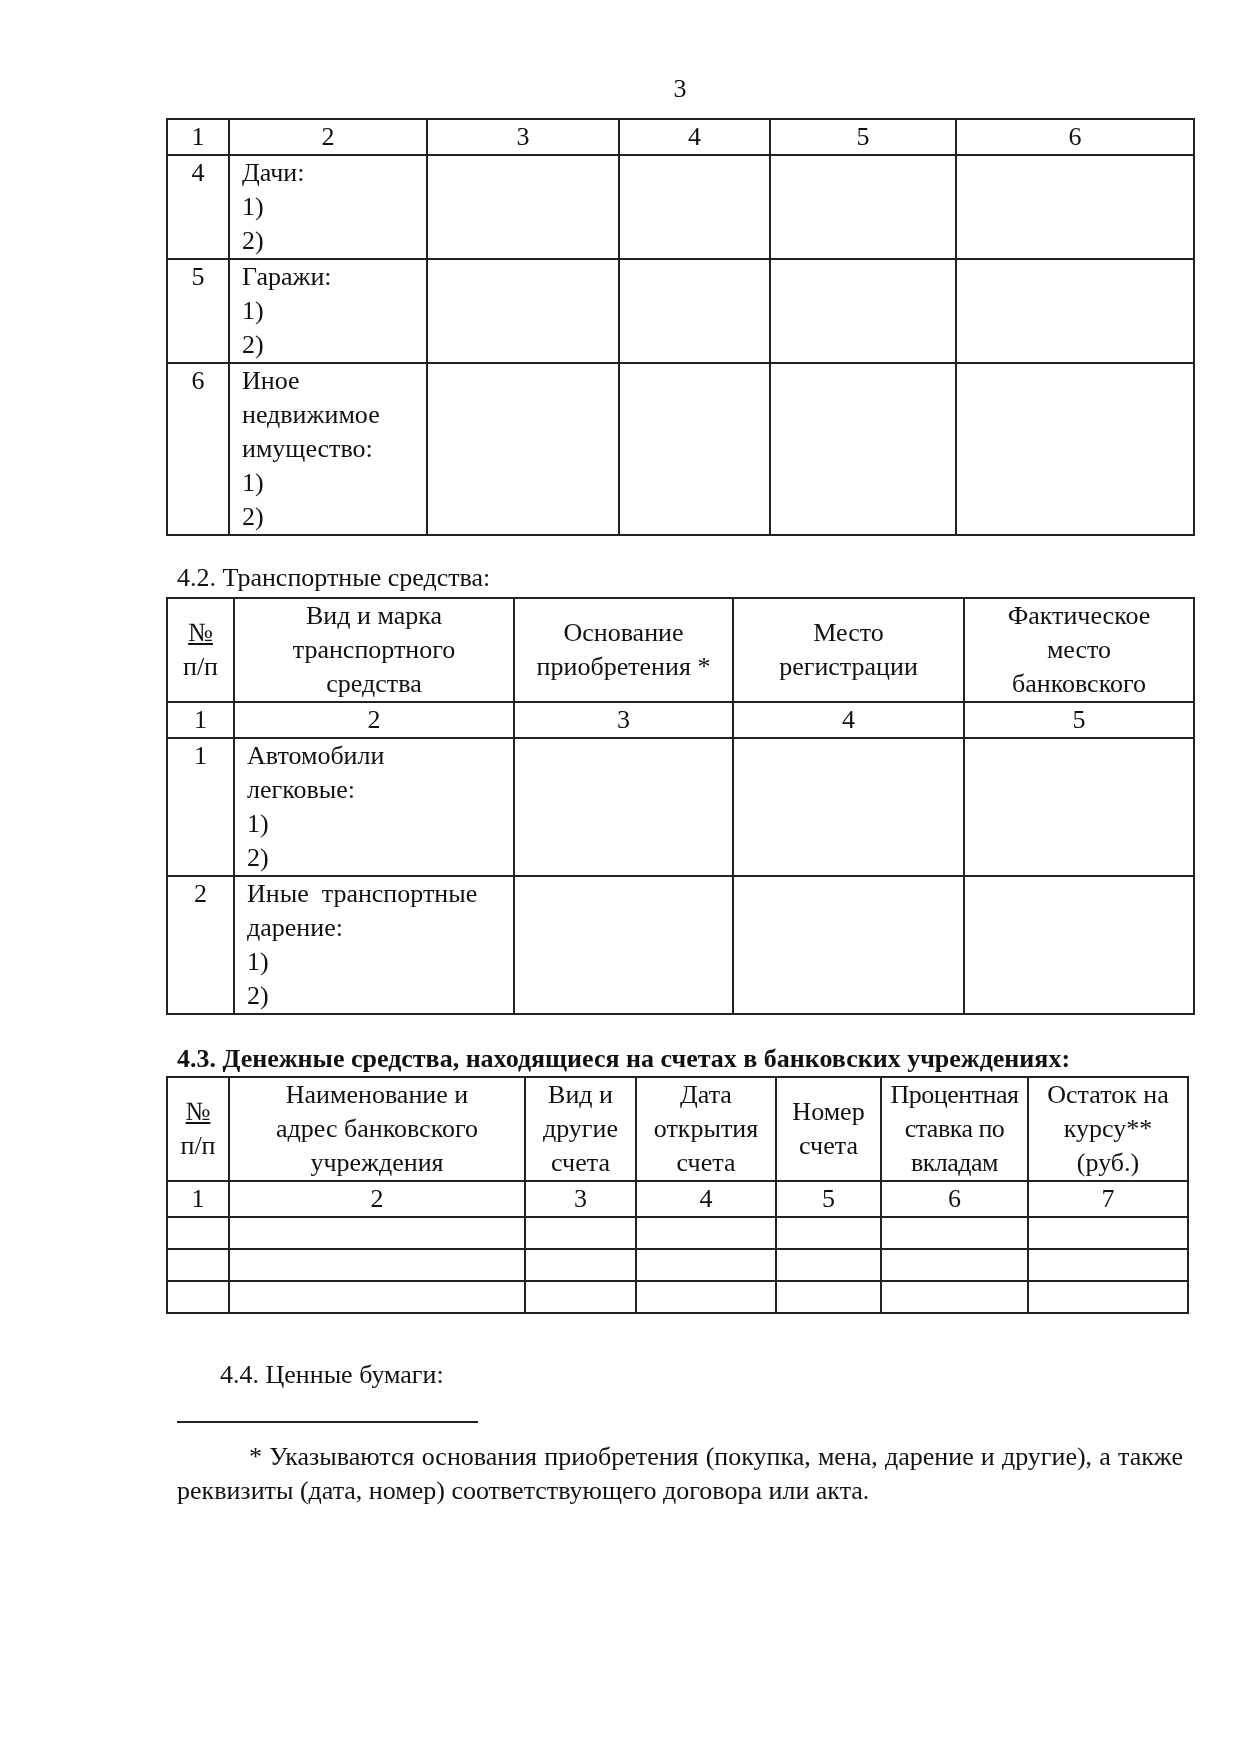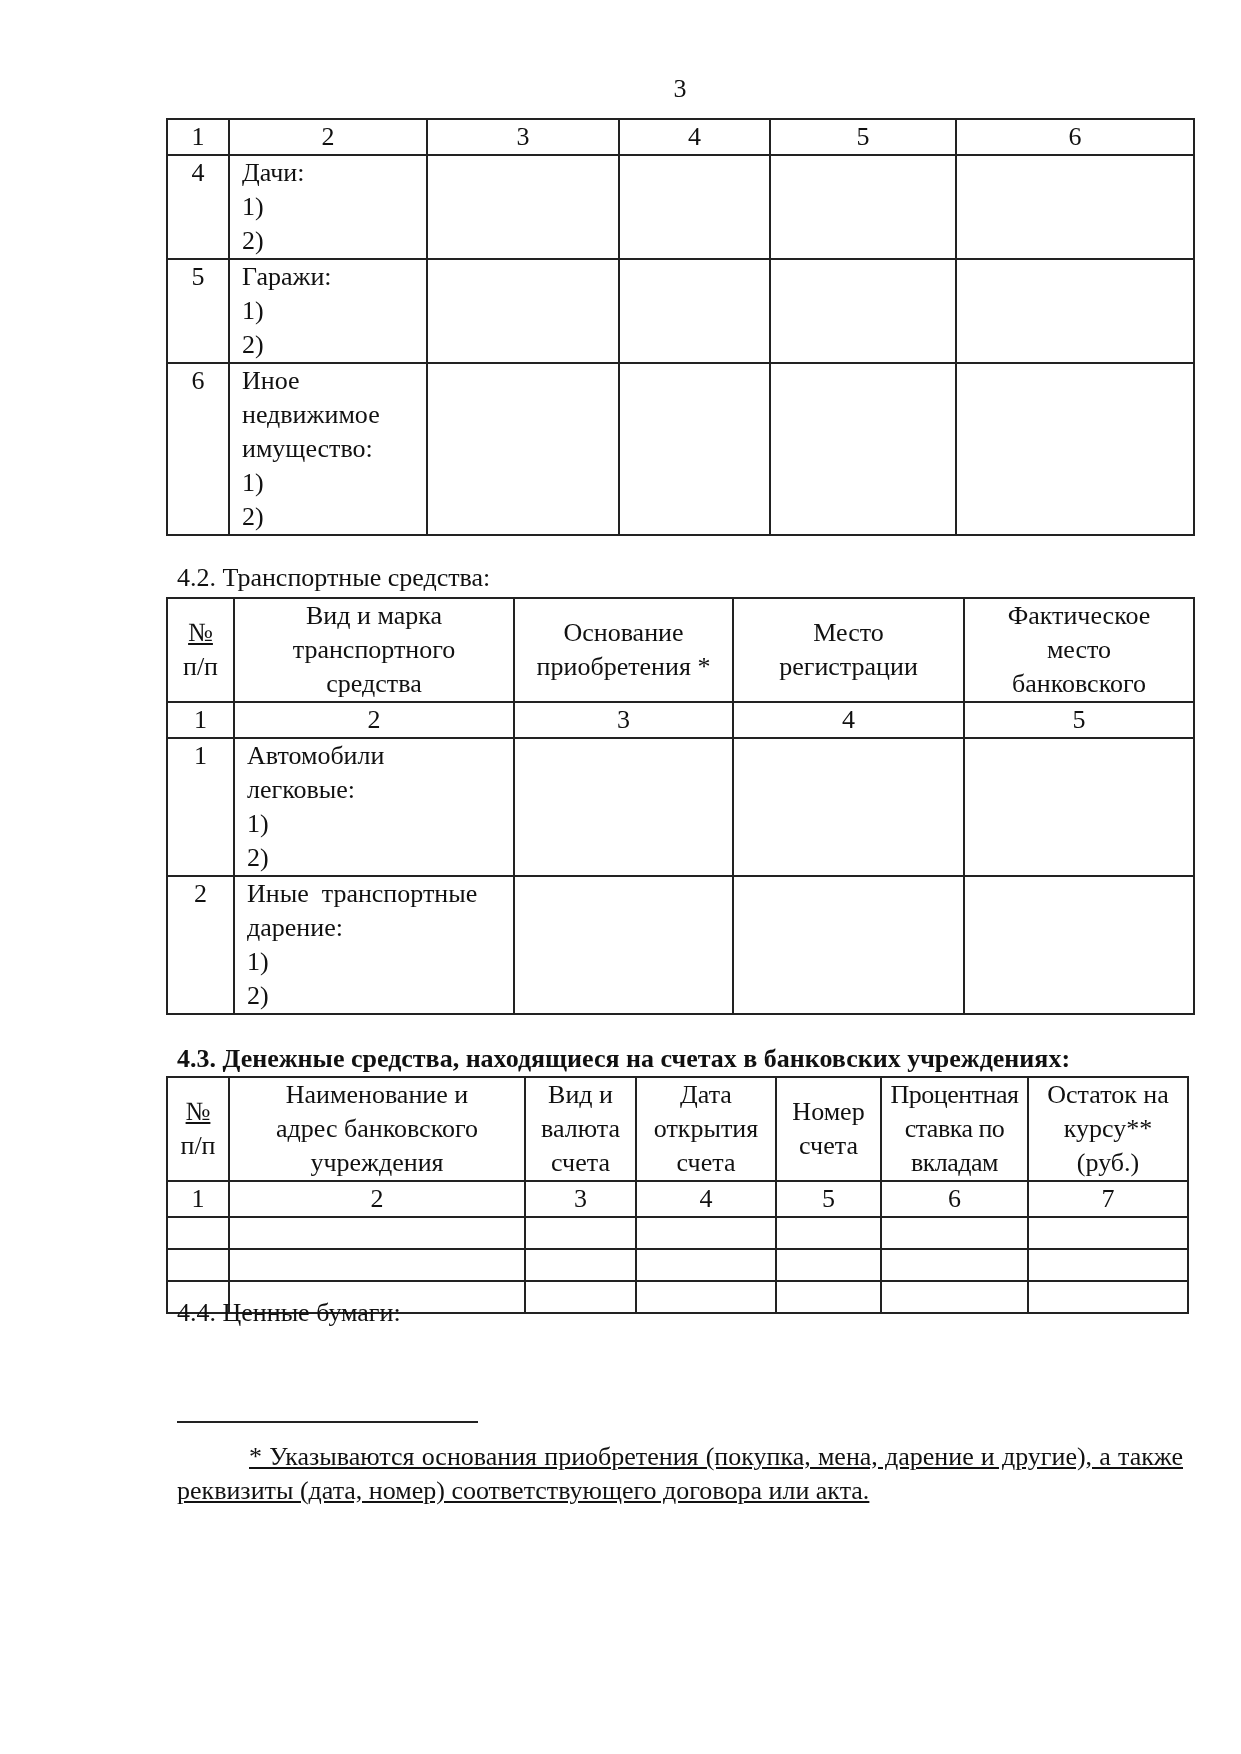--- a/index.html
+++ b/index.html
@@ -12,23 +12,23 @@
   .c { text-align:center; }
   .l { text-align:left; padding-left:12px;margin-left:36px; }
   .hdr td { vertical-align:middle; text-align:center; line-height:34px; }
   .numrow td { text-align:center; height:32px; }
   .t1 { top:118px; width:1027px; }
   .t2 { top:597px; width:1027px; }
   .t3 { top:1076px; width:1021px; }
   .heading { position:absolute; left:177px; line-height:34px; }
   .h42 { top:561px; }
   .h43 { top:1042px;font-weight:bold; }
-  .h44 { top:1296px; }
+  .h44 { top:1358px;margin-left:43px; }
   .sep { position:absolute; left:177px; top:1421px; width:301px; height:2px; background:#222; }
-  .footnotes { position:absolute; left:177px; top:1440px; width:1006px; line-height:34px; text-align:justify;text-decoration:underline; }
+  .footnotes { position:absolute; left:177px; top:1440px; width:1006px; line-height:34px; text-align:justify; }
   .footnotes p { margin:0; text-indent:72px; }
   .tight { letter-spacing:-0.5px; }
 </style>
 </head>
 <body>
 
 <div class="pagenum">3</div>
 
 <table class="t1">
   <colgroup>
@@ -174,21 +174,21 @@
       <div style="text-decoration:underline;">№</div>
       <div>п/п</div>
     </td>
     <td>
       <div>Наименование и</div>
       <div>адрес банковского</div>
       <div>учреждения</div>
     </td>
     <td>
       <div>Вид и</div>
-      <div>валюта</div>
+      <div>другие</div>
       <div>счета</div>
     </td>
     <td>
       <div>Дата</div>
       <div>открытия</div>
       <div>счета</div>
     </td>
     <td>
       <div>Номер</div>
       <div>счета</div>

